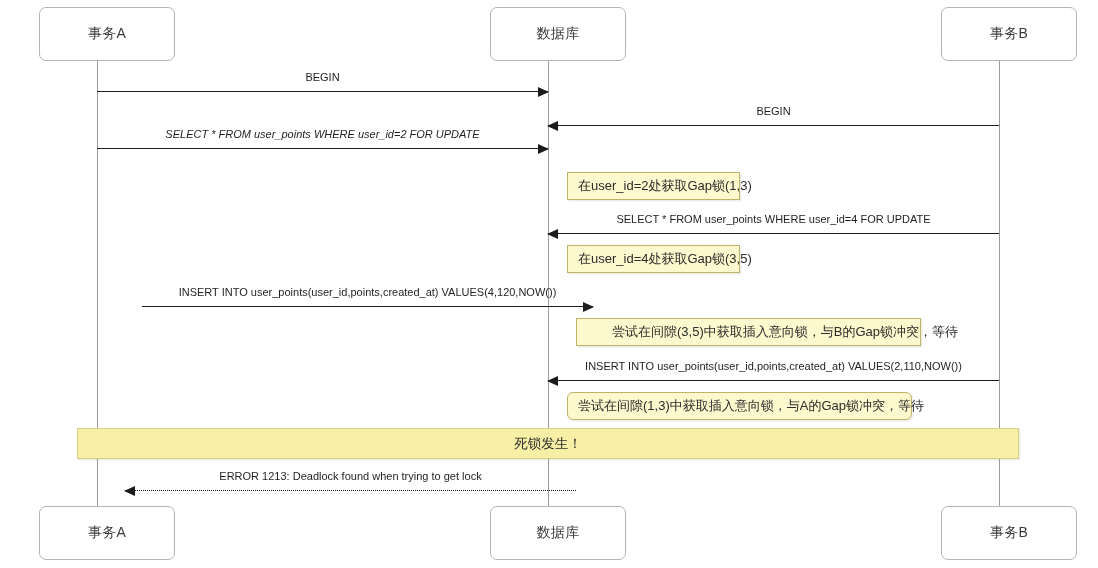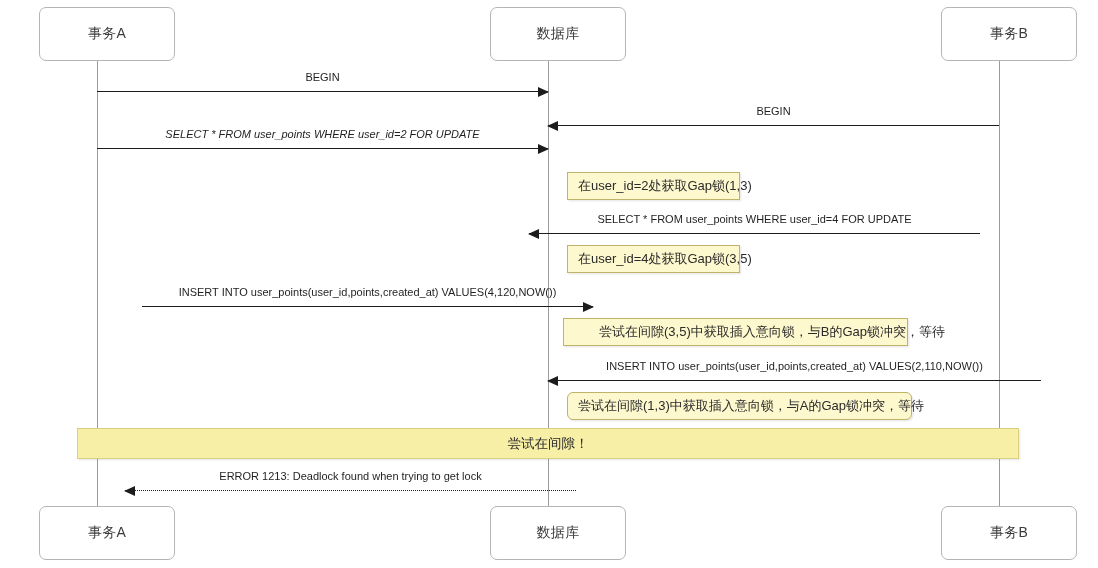--- a/index.html
+++ b/index.html
@@ -152,48 +152,48 @@
     <div class="message" style="left: 548px; width: 451px; top: 92px;">
       <div class="msg-label">BEGIN</div>
       <div class="msg-line"></div>
       <div class="arrowhead left"></div>
     </div>
     <div class="message" style="left: 97px; width: 451px; top: 115px; font-style: italic;">
       <div class="msg-label">SELECT * FROM user_points WHERE user_id=2 FOR UPDATE</div>
       <div class="msg-line"></div>
       <div class="arrowhead right"></div>
     </div>
-    <div class="message" style="left: 529px; width: 451px; top: 200px;">
+    <div class="message" style="left: 548px; width: 451px; top: 200px;">
       <div class="msg-label">SELECT * FROM user_points WHERE user_id=4 FOR UPDATE</div>
       <div class="msg-line"></div>
       <div class="arrowhead left"></div>
     </div>
     <div class="message" style="left: 97px; width: 451px; top: 273px; margin-left: 45px;">
       <div class="msg-label">INSERT INTO user_points(user_id,points,created_at) VALUES(4,120,NOW())</div>
       <div class="msg-line"></div>
       <div class="arrowhead right"></div>
     </div>
-    <div class="message" style="left: 548px; width: 451px; top: 347px; padding-left: 42px;">
+    <div class="message" style="left: 548px; width: 451px; top: 347px;">
       <div class="msg-label">INSERT INTO user_points(user_id,points,created_at) VALUES(2,110,NOW())</div>
       <div class="msg-line"></div>
       <div class="arrowhead left"></div>
     </div>
     <div class="message" style="left: 97px; width: 451px; top: 457px; margin-left: 28px;">
       <div class="msg-label">ERROR 1213: Deadlock found when trying to get lock</div>
       <div class="msg-line dotted"></div>
       <div class="arrowhead left"></div>
     </div>
     <div class="note" style="left: 567px; top: 172px; width: 173px;">
       <span>在user_id=2处获取Gap锁(1,3)</span>
     </div>
     <div class="note" style="left: 567px; top: 245px; width: 173px; align-items: center;">
       <span>在user_id=4处获取Gap锁(3,5)</span>
     </div>
-    <div class="note" style="left: 563px; top: 318px; width: 345px; padding-left: 35px;">
+    <div class="note" style="left: 576px; top: 318px; width: 345px; padding-left: 35px;">
       <span>尝试在间隙(3,5)中获取插入意向锁，与B的Gap锁冲突，等待</span>
     </div>
     <div class="note" style="left: 567px; top: 392px; width: 345px; border-radius: 6px;">
       <span>尝试在间隙(1,3)中获取插入意向锁，与A的Gap锁冲突，等待</span>
     </div>
     <div class="banner" style="left: 77px; top: 428px; width: 942px; height: 31px;">
-      <span>尝试在间隙！</span>
+      <span>死锁发生！</span>
     </div>
   </div>
 
 </body></html>

